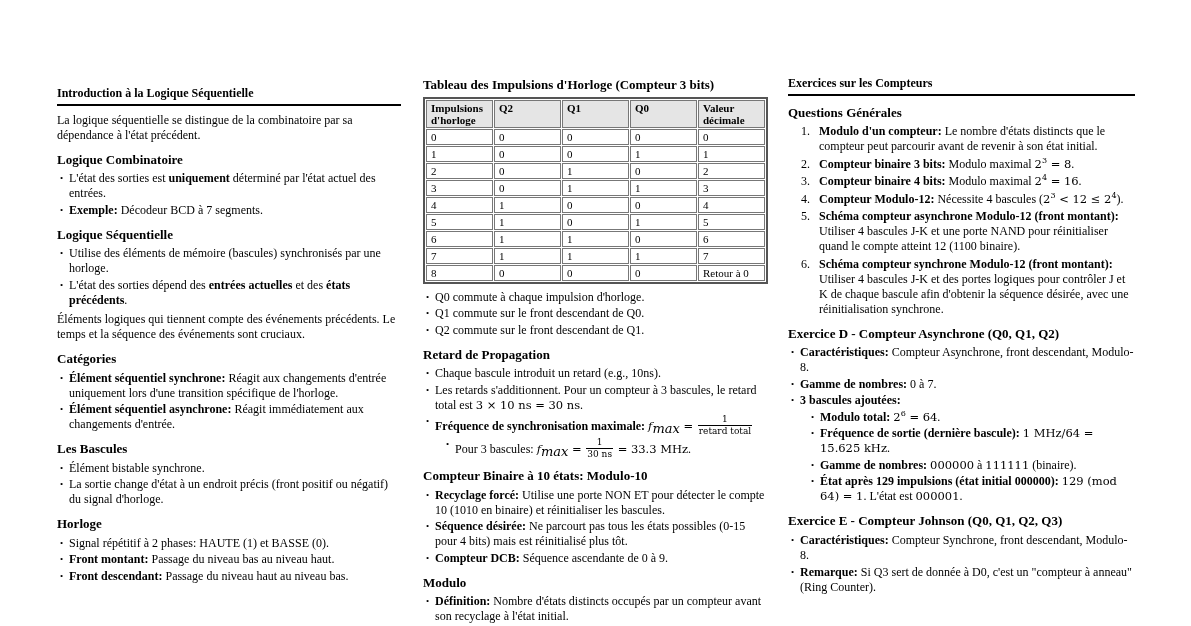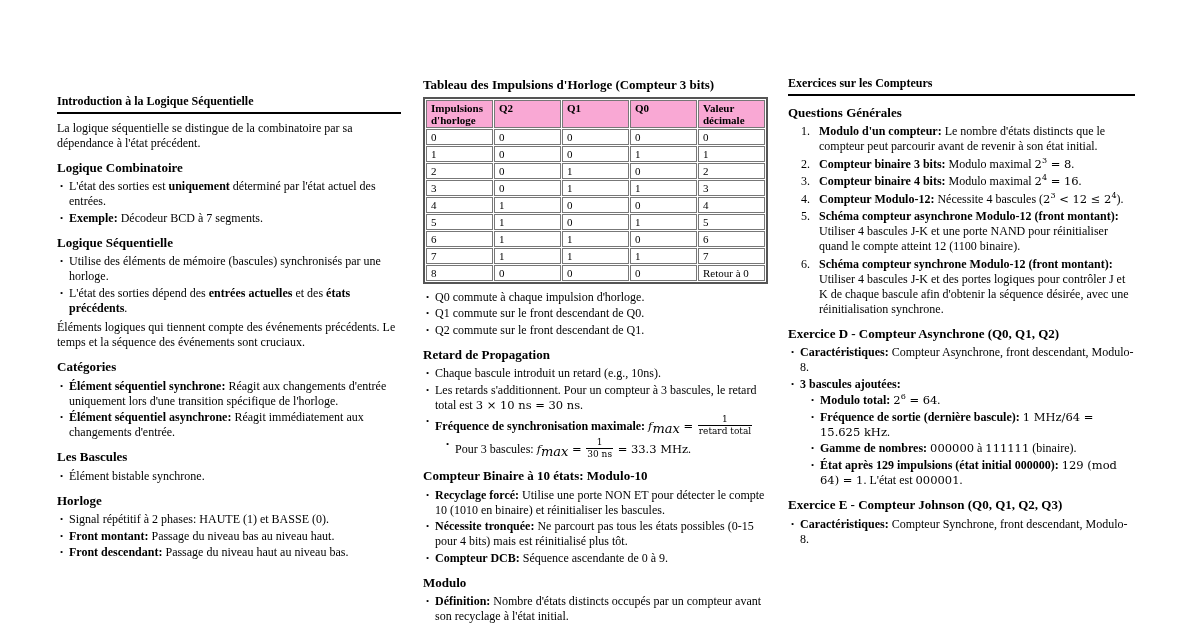--- a/index.html
+++ b/index.html
@@ -6,40 +6,40 @@
   body{position:relative;width:1191px;height:626px;overflow:hidden;
        font-family:"Liberation Serif",serif;font-size:12px;color:#000;}
   .col{position:absolute;top:77px;}
   #col-left{left:57px;width:344px;}
   #col-mid{left:423px;width:345px;}
   #col-right{left:788px;width:347px;}
   .col > :first-child{margin-top:0;}
 
   h2.sec{font-size:12px;font-weight:bold;margin:15px 0 7px 0;
          padding-bottom:3px;border-bottom:2px solid #000;line-height:1.15;}
-  h2.sec.mt{margin-top:18px;}
+  h2.sec.mt{margin-top:10px;}
   h3.sub{font-size:13px;font-weight:bold;margin:9px 0 4px 0;line-height:1.2;}
   p.para{margin:0 0 4px 0;line-height:15px;}
 
   ul.blist{list-style:none;margin:0 0 4px 0;padding:0;}
   ul.blist li{position:relative;padding-left:12px;line-height:15px;margin:1.5px 0;}
   ul.blist li::before{content:"\2022";position:absolute;left:3px;top:0;font-size:9px;}
   ul.blist ul.blist{margin:1px 0 0 0;padding-left:8px;}
 
   ol.nlist{list-style:none;counter-reset:n;margin:0 0 5px 0;padding:0;}
   ol.nlist > li{counter-increment:n;position:relative;padding-left:31px;
                 line-height:15px;margin:2.5px 0;}
   ol.nlist > li::before{content:counter(n) ".";position:absolute;left:6px;width:16px;
                 text-align:right;}
 
   table.clk{border-collapse:separate;border-spacing:1px;border:2px solid #555;
             width:100%;font-size:11px;margin:2px 0 6px 0;}
   table.clk th,table.clk td{border:1px solid #777;padding:1px 4px;text-align:left;
             vertical-align:top;line-height:12px;width:20%;}
-  table.clk th{background:#f9a8d4;font-weight:bold;}
+  table.clk th{background:#e5e5e5;font-weight:bold;}
 
   .b{font-weight:bold;}
   .i{font-style:italic;font-family:"DejaVu Serif",serif;font-size:11.5px;}
   .m{font-family:"DejaVu Serif",serif;font-size:11.5px;}
   .sp{vertical-align:super;font-size:8px;line-height:0;}
   .sb{vertical-align:sub;font-size:13px;line-height:0;}
   .frac{display:inline-block;text-align:center;vertical-align:-32%;font-size:9px;
         line-height:1.15;font-family:"DejaVu Serif",serif;margin:0 1px;}
   .fn,.fd{display:block;}
   .fd{border-top:1px solid #000;padding:0 1px;}
@@ -63,20 +63,21 @@
 
   <p class="para"><span>Éléments logiques qui tiennent compte des événements précédents. Le temps et la séquence des événements sont cruciaux.</span></p>
   <h3 class="sub">Catégories</h3>
   <ul class="blist">
       <li><span class="b">Élément séquentiel synchrone:</span><span> Réagit aux changements d'entrée uniquement lors d'une transition spécifique de l'horloge.</span></li>
       <li><span class="b">Élément séquentiel asynchrone:</span><span> Réagit immédiatement aux changements d'entrée.</span></li>
     </ul>
   <h3 class="sub">Les Bascules</h3>
   <ul class="blist">
       <li><span>Élément bistable synchrone.</span></li>
+      <li><span>La sortie change d'état à un endroit précis (front positif ou négatif) du signal d'horloge.</span></li>
     </ul>
   <h3 class="sub">Horloge</h3>
   <ul class="blist">
       <li><span>Signal répétitif à 2 phases: HAUTE (1) et BASSE (0).</span></li>
       <li><span class="b">Front montant:</span><span> Passage du niveau bas au niveau haut.</span></li>
       <li><span class="b">Front descendant:</span><span> Passage du niveau haut au niveau bas.</span></li>
     </ul>
 
 </div>
 
@@ -167,21 +168,21 @@
   <ul class="blist">
       <li><span>Chaque bascule introduit un retard (e.g., 10ns).</span></li>
       <li><span>Les retards s'additionnent. Pour un compteur à 3 bascules, le retard total est </span><span class="m">3 × 10 ns = 30 ns</span><span>.</span></li>
       <li><span class="b">Fréquence de synchronisation maximale:</span><span> </span><span class="i">f</span><span class="i sb">max</span><span class="m"> = </span><span class="frac"><span class="fn">1</span><span class="fd">retard total</span></span><ul class="blist">
           <li><span>Pour 3 bascules: </span><span class="i">f</span><span class="i sb">max</span><span class="m"> = </span><span class="frac"><span class="fn">1</span><span class="fd">30 ns</span></span><span class="m"> = 33.3 MHz</span><span>.</span></li>
         </ul></li>
     </ul>
   <h3 class="sub">Compteur Binaire à 10 états: Modulo-10</h3>
   <ul class="blist">
       <li><span class="b">Recyclage forcé:</span><span> Utilise une porte NON ET pour détecter le compte 10 (1010 en binaire) et réinitialiser les bascules.</span></li>
-      <li><span class="b">Nécessite tronquée:</span><span> Ne parcourt pas tous les états possibles (0-15 pour 4 bits) mais est réinitialisé plus tôt.</span></li>
+      <li><span class="b">Séquence désirée:</span><span> Ne parcourt pas tous les états possibles (0-15 pour 4 bits) mais est réinitialisé plus tôt.</span></li>
       <li><span class="b">Compteur DCB:</span><span> Séquence ascendante de 0 à 9.</span></li>
     </ul>
   <h3 class="sub">Modulo</h3>
   <ul class="blist">
       <li><span class="b">Définition:</span><span> Nombre d'états distincts occupés par un compteur avant son recyclage à l'état initial.</span></li>
       <li><span class="b">Modulo maximal:</span><span> </span><span class="m">2</span><span class="i sp">n</span><span> où </span><span class="i">n</span><span> est le nombre de bascules.</span></li>
     </ul>
 
 </div>
 
@@ -192,24 +193,26 @@
       <li><span class="b">Modulo d'un compteur:</span><span> Le nombre d'états distincts que le compteur peut parcourir avant de revenir à son état initial.</span></li>
       <li><span class="b">Compteur binaire 3 bits:</span><span> Modulo maximal </span><span class="m">2</span><span class="m sp">3</span><span class="m"> = 8</span><span>.</span></li>
       <li><span class="b">Compteur binaire 4 bits:</span><span> Modulo maximal </span><span class="m">2</span><span class="m sp">4</span><span class="m"> = 16</span><span>.</span></li>
       <li><span class="b">Compteur Modulo-12:</span><span> Nécessite 4 bascules (</span><span class="m">2</span><span class="m sp">3</span><span class="m"> &lt; 12 ≤ </span><span class="m">2</span><span class="m sp">4</span><span>).</span></li>
       <li><span class="b">Schéma compteur asynchrone Modulo-12 (front montant):</span><span> Utiliser 4 bascules J-K et une porte NAND pour réinitialiser quand le compte atteint 12 (1100 binaire).</span></li>
       <li><span class="b">Schéma compteur synchrone Modulo-12 (front montant):</span><span> Utiliser 4 bascules J-K et des portes logiques pour contrôler J et K de chaque bascule afin d'obtenir la séquence désirée, avec une réinitialisation synchrone.</span></li>
     </ol>
   <h3 class="sub">Exercice D - Compteur Asynchrone (Q0, Q1, Q2)</h3>
   <ul class="blist">
       <li><span class="b">Caractéristiques:</span><span> Compteur Asynchrone, front descendant, Modulo-8.</span></li>
+      <li><span class="b">Gamme de nombres:</span><span> 0 à 7.</span></li>
       <li><span class="b">3 bascules ajoutées:</span><ul class="blist">
           <li><span class="b">Modulo total:</span><span> </span><span class="m">2</span><span class="m sp">6</span><span class="m"> = 64</span><span>.</span></li>
           <li><span class="b">Fréquence de sortie (dernière bascule):</span><span> </span><span class="m">1 MHz/64 = 15.625 kHz</span><span>.</span></li>
           <li><span class="b">Gamme de nombres:</span><span> </span><span class="m">000000</span><span> à </span><span class="m">111111</span><span> (binaire).</span></li>
           <li><span class="b">État après 129 impulsions (état initial 000000):</span><span> </span><span class="m">129 (mod 64) = 1</span><span>. L'état est </span><span class="m">000001</span><span>.</span></li>
         </ul></li>
     </ul>
   <h3 class="sub">Exercice E - Compteur Johnson (Q0, Q1, Q2, Q3)</h3>
   <ul class="blist">
       <li><span class="b">Caractéristiques:</span><span> Compteur Synchrone, front descendant, Modulo-8.</span></li>
+      <li><span class="b">Remarque:</span><span> Si Q3 sert de donnée à D0, c'est un "compteur à anneau" (Ring Counter).</span></li>
     </ul>
 </div>
 
 </body></html>

